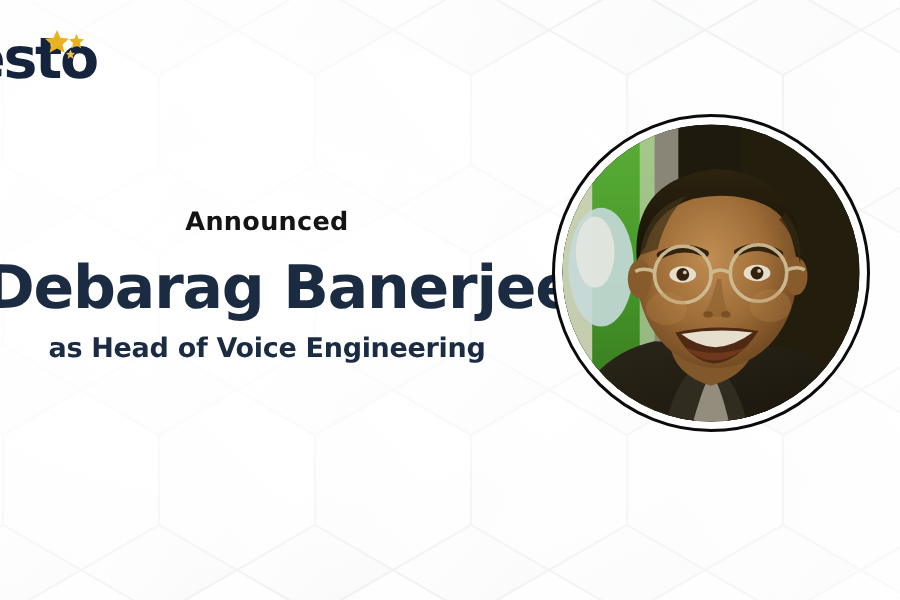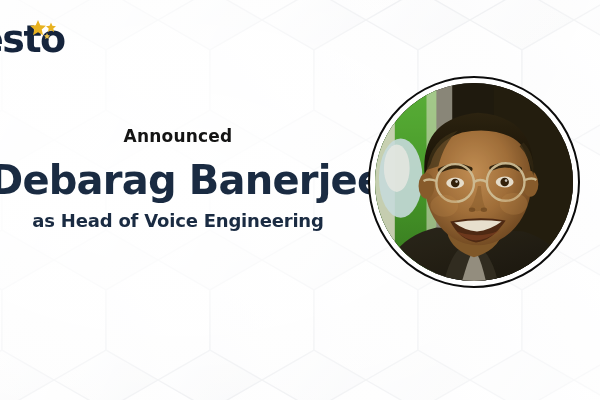--- a/index.html
+++ b/index.html
@@ -67,21 +67,21 @@
     left: 48px;
     top: 6px;
     width: 36px;
     height: 22px;
   }
 
   
   .text-block {
     position: absolute;
     left: 0;
-    top: 128px;
+    top: 140px;
     width: 356px;
     text-align: center;
   }
   .eyebrow {
     font-family: "DejaVu Sans", sans-serif;
     font-size: 17px;
     font-weight: 700;
     color: #141414;
     letter-spacing: 0.2px;
     line-height: 1;

